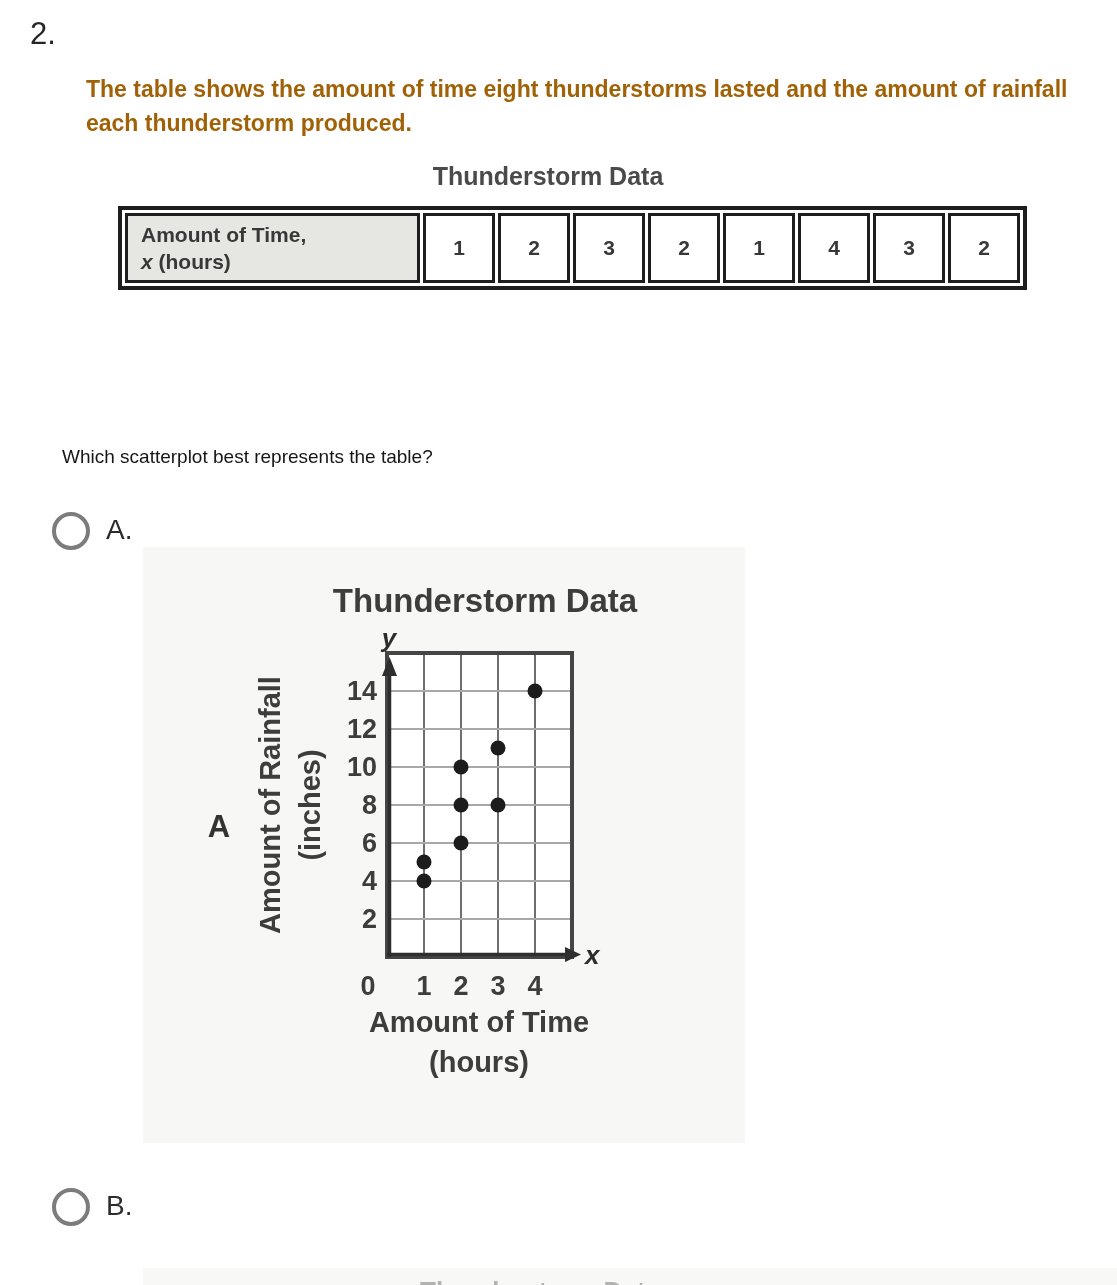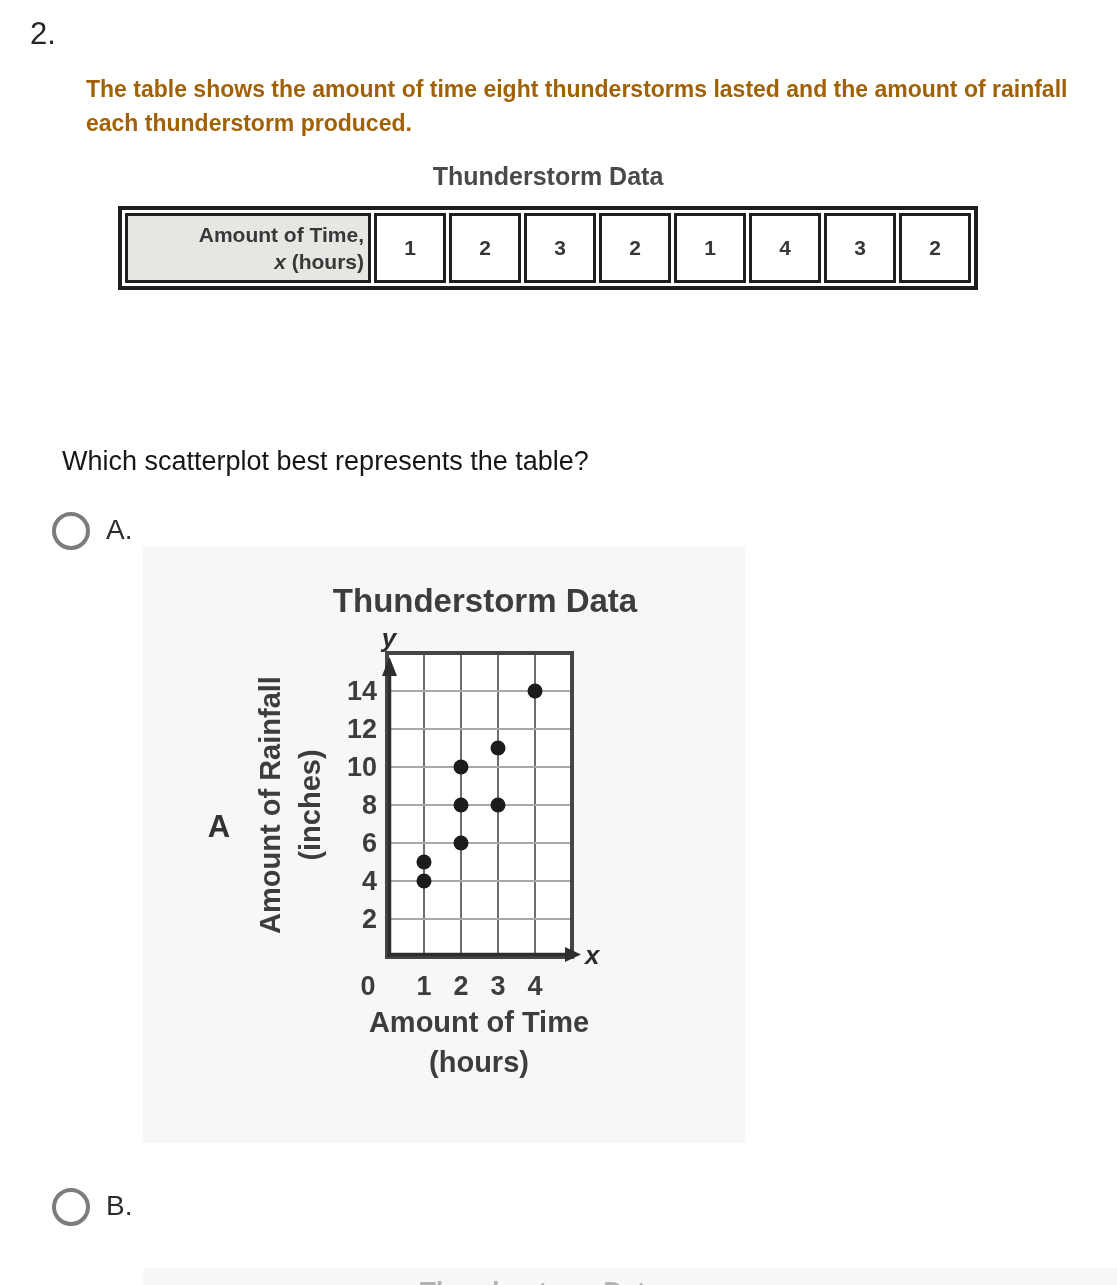--- a/index.html
+++ b/index.html
@@ -7,27 +7,27 @@
     position:relative;width:1117px;height:1285px;background:#ffffff;
     font-family:"Liberation Sans",sans-serif;overflow:hidden;
   }
   .qnum{position:absolute;left:30px;top:16px;font-size:31px;font-weight:400;color:#262626;}
   .prompt{position:absolute;left:70px;top:56px;width:990px;margin:16px;
     font-size:23px;line-height:34px;font-weight:600;color:#a16207;}
   .tbl-title{position:absolute;left:118px;top:162px;width:860px;text-align:center;
     font-size:25px;font-weight:700;color:#4a4a4a;}
   table.data{position:absolute;left:118px;top:206px;border-collapse:separate;border-spacing:3px;
     border:4px solid #1e1e1e;background:#ffffff;}
-  table.data th{box-sizing:border-box;width:246px;height:70px;background:#e6e6e3;
+  table.data th{box-sizing:border-box;width:295px;height:70px;background:#e6e6e3;
     border:3px solid #1e1e1e;font-size:21px;font-weight:600;color:#383838;
-    text-align:right;padding:0 4px 0 13px;line-height:27px;}
+    text-align:left;padding:0 4px 0 13px;line-height:27px;}
   table.data td{box-sizing:border-box;width:72px;height:70px;border:3px solid #1e1e1e;
     background:#ffffff;text-align:center;font-size:21px;font-weight:600;color:#383838;}
   table.data i{font-style:italic;}
-  .subprompt{position:absolute;left:62px;top:446px;font-size:27px;font-weight:400;color:#161616;}
+  .subprompt{position:absolute;left:62px;top:446px;font-size:19px;font-weight:400;color:#161616;}
   .radio{position:absolute;box-sizing:border-box;width:38px;height:38px;
     border:4px solid #7c7c7c;border-radius:50%;background:#ffffff;cursor:pointer;}
   .radio-a{left:52px;top:512px;}
   .radio-b{left:52px;top:1188px;}
   .opt-label{position:absolute;font-size:28px;font-weight:400;color:#2c2c2c;cursor:pointer;}
   .opt-label-a{left:106px;top:514px;}
   .opt-label-b{left:106px;top:1190px;}
   .figure-a{position:absolute;left:143px;top:547px;width:602px;height:596px;background:#f7f7f5;}
   .figure-b-peek{position:absolute;left:143px;top:1268px;width:974px;height:17px;
     background:#f8f8f6;overflow:hidden;}

